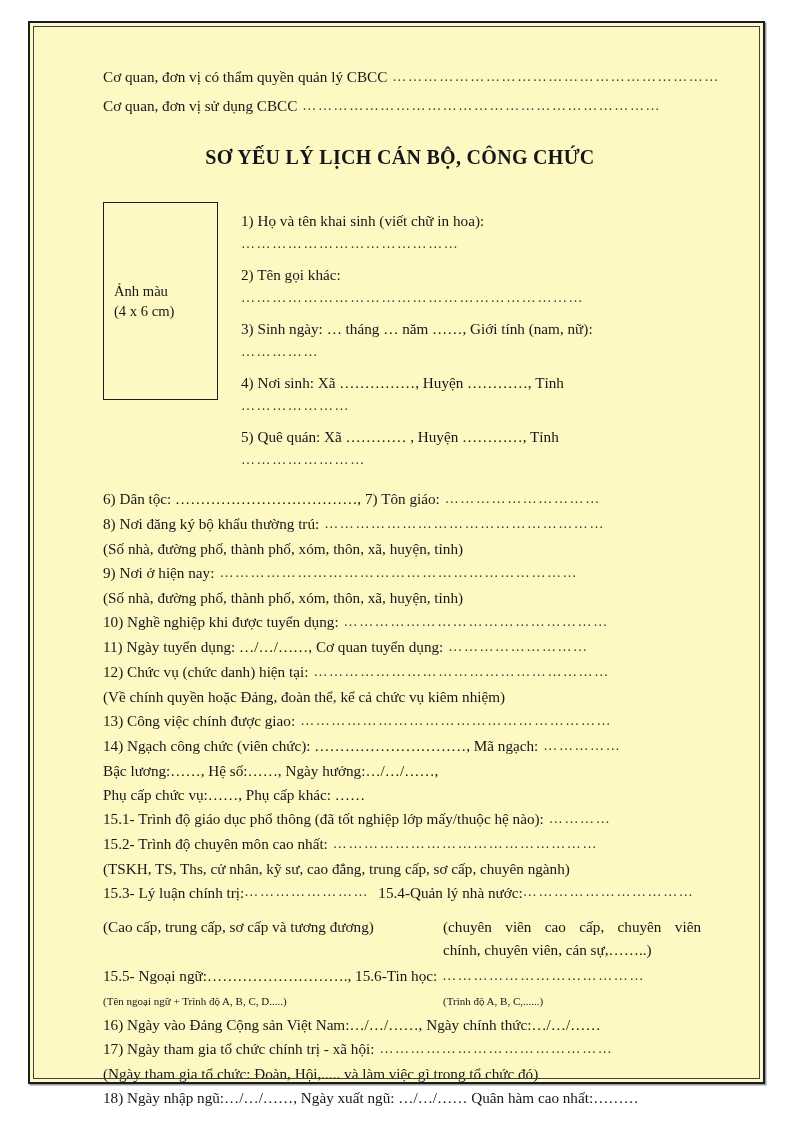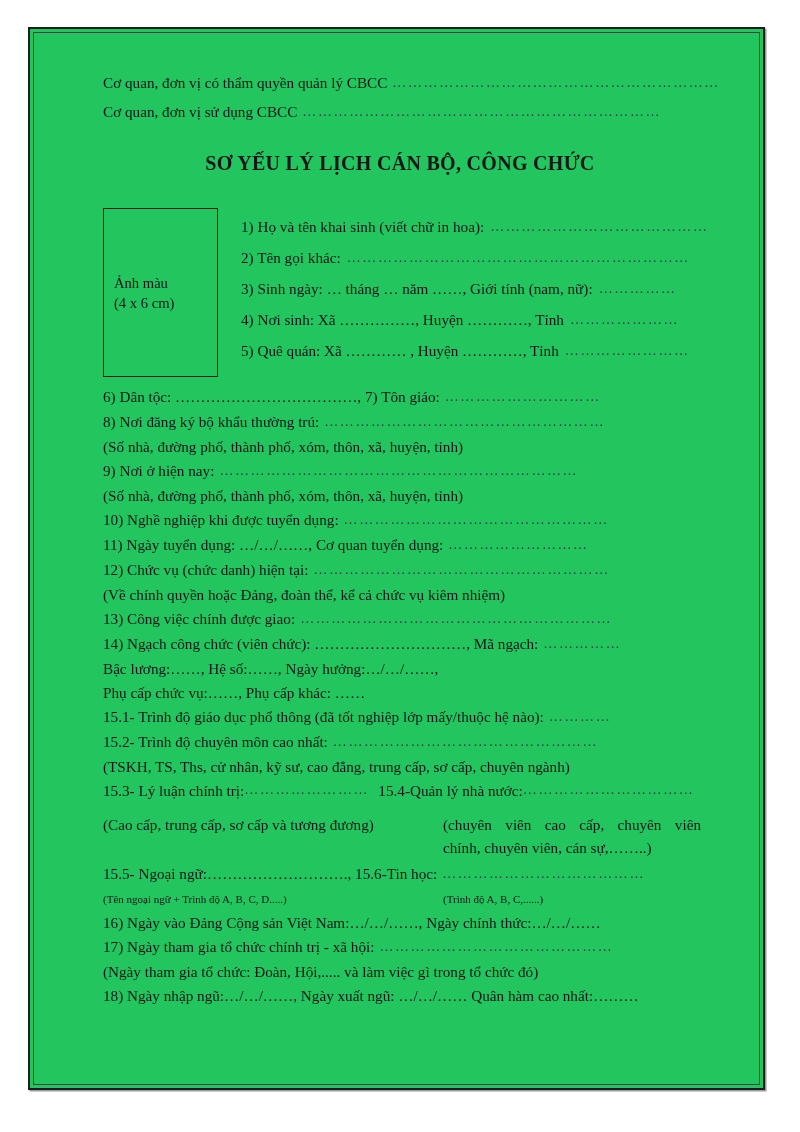--- a/index.html
+++ b/index.html
@@ -13,26 +13,26 @@
     font-family: "Liberation Serif", "DejaVu Serif", serif;
     color: #15161a;
     overflow: hidden;
     position: relative;
   }
 
   
   .page-frame {
     position: absolute;
     left: 28px;
-    top: 27px;
+    top: 21px;
     width: 737px;
     height: 1063px;
     box-sizing: border-box;
     border: 2px solid #1b1c20;
-    background: #22c55e;
+    background: #fef9c3;
     box-shadow: 1.5px 1.5px 0 0 #9a9aa0;
   }
   .page-frame::after {
     content: "";
     position: absolute;
     left: 3px;
     top: 3px;
     right: 3px;
     bottom: 3px;
     border: 1px solid #40424a;
@@ -89,38 +89,38 @@
 
   
   .top-section {
     display: flex;
     margin-top: 33px;
     align-items: flex-start;
   }
   .photo-box {
     flex: 0 0 auto;
     width: 115px;
-    height: 169px;
+    height: 198px;
     border: 1.6px solid #1b1c20;
     box-sizing: border-box;
     display: flex;
     flex-direction: column;
     justify-content: center;
     padding-left: 10px;
     font-size: 14.6px;
     line-height: 20px;
   }
   .photo-box .pl { display: block; }
 
   .ident-list {
     flex: 1 1 auto;
     padding-left: 23px;
     padding-top: 7px;
   }
-  .ident-list .row { margin-bottom: 6px; }
+  .ident-list .row { margin-bottom: 6px; flex-direction: column; }
   .ident-list .lbl { padding-right: 6px; }
 
   
   .body-section { margin-top: 8px; }
   .body-section .row .lbl { padding-right: 5px; }
   .note {
     font-size: 15.2px;
     line-height: 24px;
     white-space: nowrap;
   }

